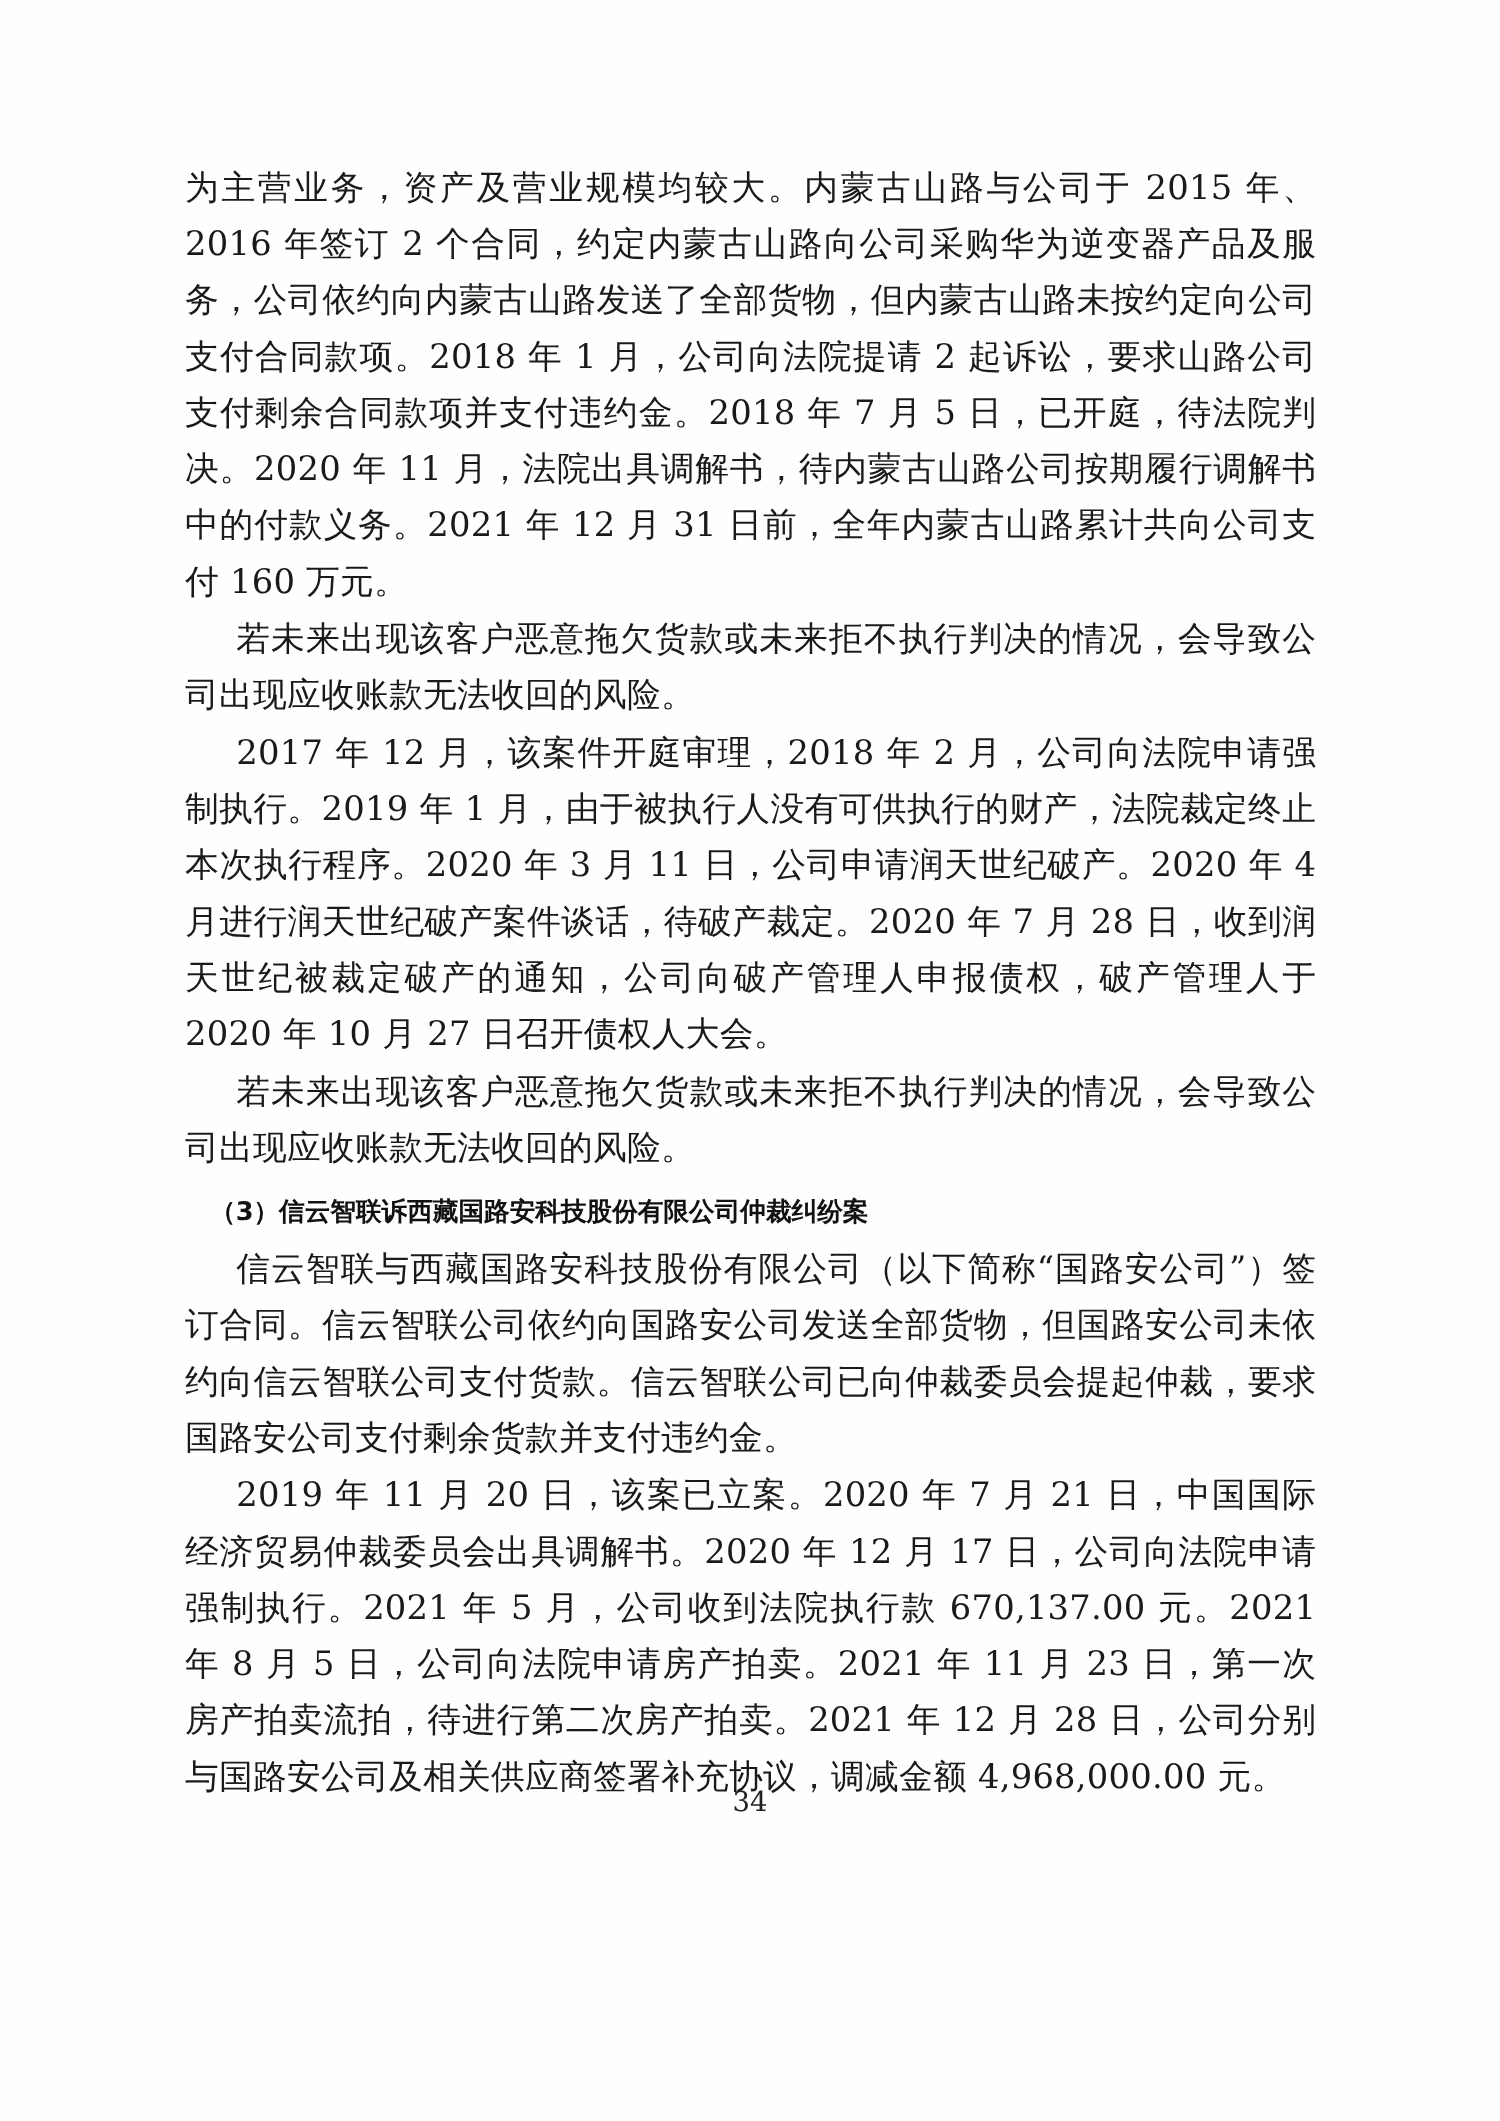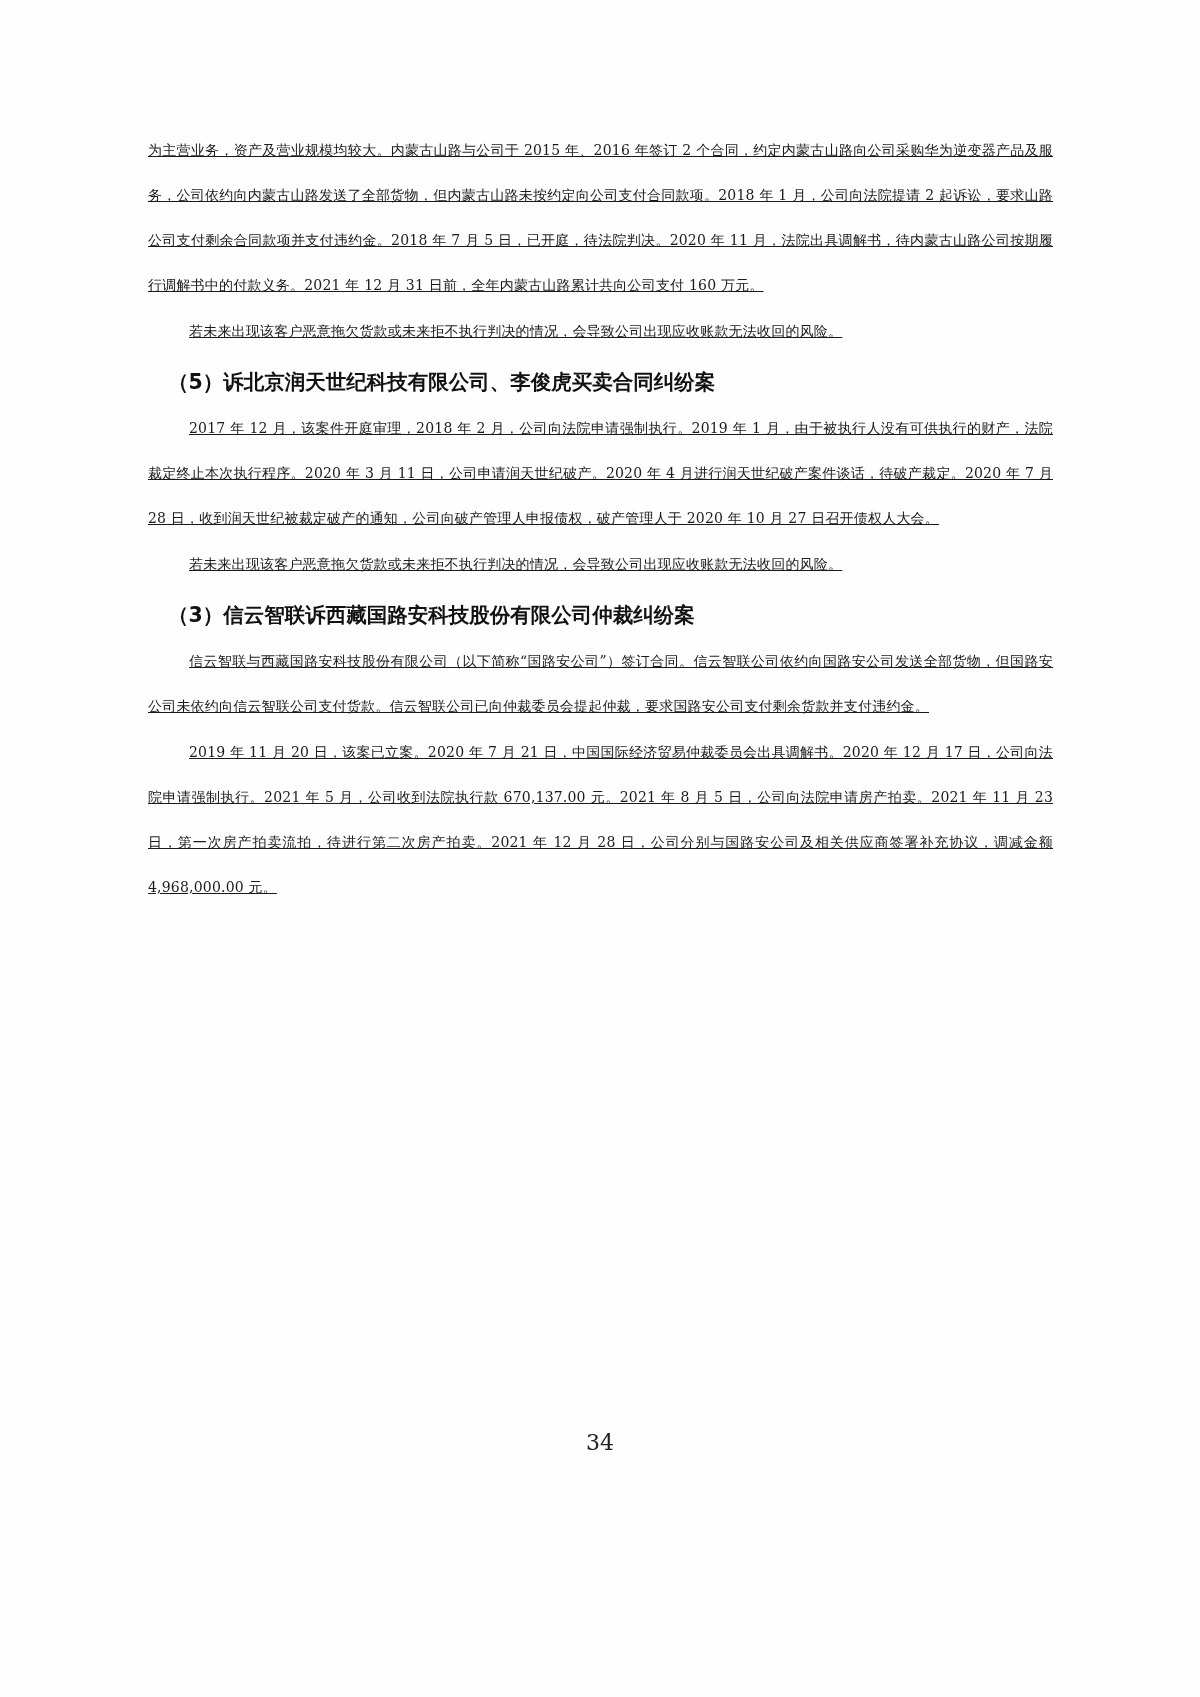--- a/index.html
+++ b/index.html
@@ -21,27 +21,26 @@
     overflow: hidden;
   }
   .content {
     position: absolute;
     left: 148px;
     top: 128px;
     width: 905px;
   }
   p {
     margin: 0 0 1px 0;
-    font-size: 14px;
+    font-size: 27px;
     line-height: 45px;
     text-align: justify;
     text-justify: inter-ideograph;
     letter-spacing: 0.2px;
     color: #1a1a1a;
-    text-decoration: underline;
   }
   p.indent {
     text-indent: 41px;
   }
   h3 {
     margin: 6px 0 1px 0;
     font-size: 20.5px;
     line-height: 45px;
     font-weight: bold;
     text-indent: 20px;
@@ -62,21 +61,20 @@
 </head>
 <body>
 
 <div class="page">
   <div class="content">
 
     <p class="body">为主营业务，资产及营业规模均较大。内蒙古山路与公司于 2015 年、2016 年签订 2 个合同，约定内蒙古山路向公司采购华为逆变器产品及服务，公司依约向内蒙古山路发送了全部货物，但内蒙古山路未按约定向公司支付合同款项。2018 年 1 月，公司向法院提请 2 起诉讼，要求山路公司支付剩余合同款项并支付违约金。2018 年 7 月 5 日，已开庭，待法院判决。2020 年 11 月，法院出具调解书，待内蒙古山路公司按期履行调解书中的付款义务。2021 年 12 月 31 日前，全年内蒙古山路累计共向公司支付 160 万元。</p>
 
     <p class="indent">若未来出现该客户恶意拖欠货款或未来拒不执行判决的情况，会导致公司出现应收账款无法收回的风险。</p>
 
-    <h3>（5）诉北京润天世纪科技有限公司、李俊虎买卖合同纠纷案</h3>
 
 
     <p class="indent">2017 年 12 月，该案件开庭审理，2018 年 2 月，公司向法院申请强制执行。2019 年 1 月，由于被执行人没有可供执行的财产，法院裁定终止本次执行程序。2020 年 3 月 11 日，公司申请润天世纪破产。2020 年 4 月进行润天世纪破产案件谈话，待破产裁定。2020 年 7 月 28 日，收到润天世纪被裁定破产的通知，公司向破产管理人申报债权，破产管理人于 2020 年 10 月 27 日召开债权人大会。</p>
 
     <p class="indent">若未来出现该客户恶意拖欠货款或未来拒不执行判决的情况，会导致公司出现应收账款无法收回的风险。</p>
 
     <h3>（3）信云智联诉西藏国路安科技股份有限公司仲裁纠纷案</h3>
 
     <p class="indent">信云智联与西藏国路安科技股份有限公司（以下简称“国路安公司”）签订合同。信云智联公司依约向国路安公司发送全部货物，但国路安公司未依约向信云智联公司支付货款。信云智联公司已向仲裁委员会提起仲裁，要求国路安公司支付剩余货款并支付违约金。</p>
 

